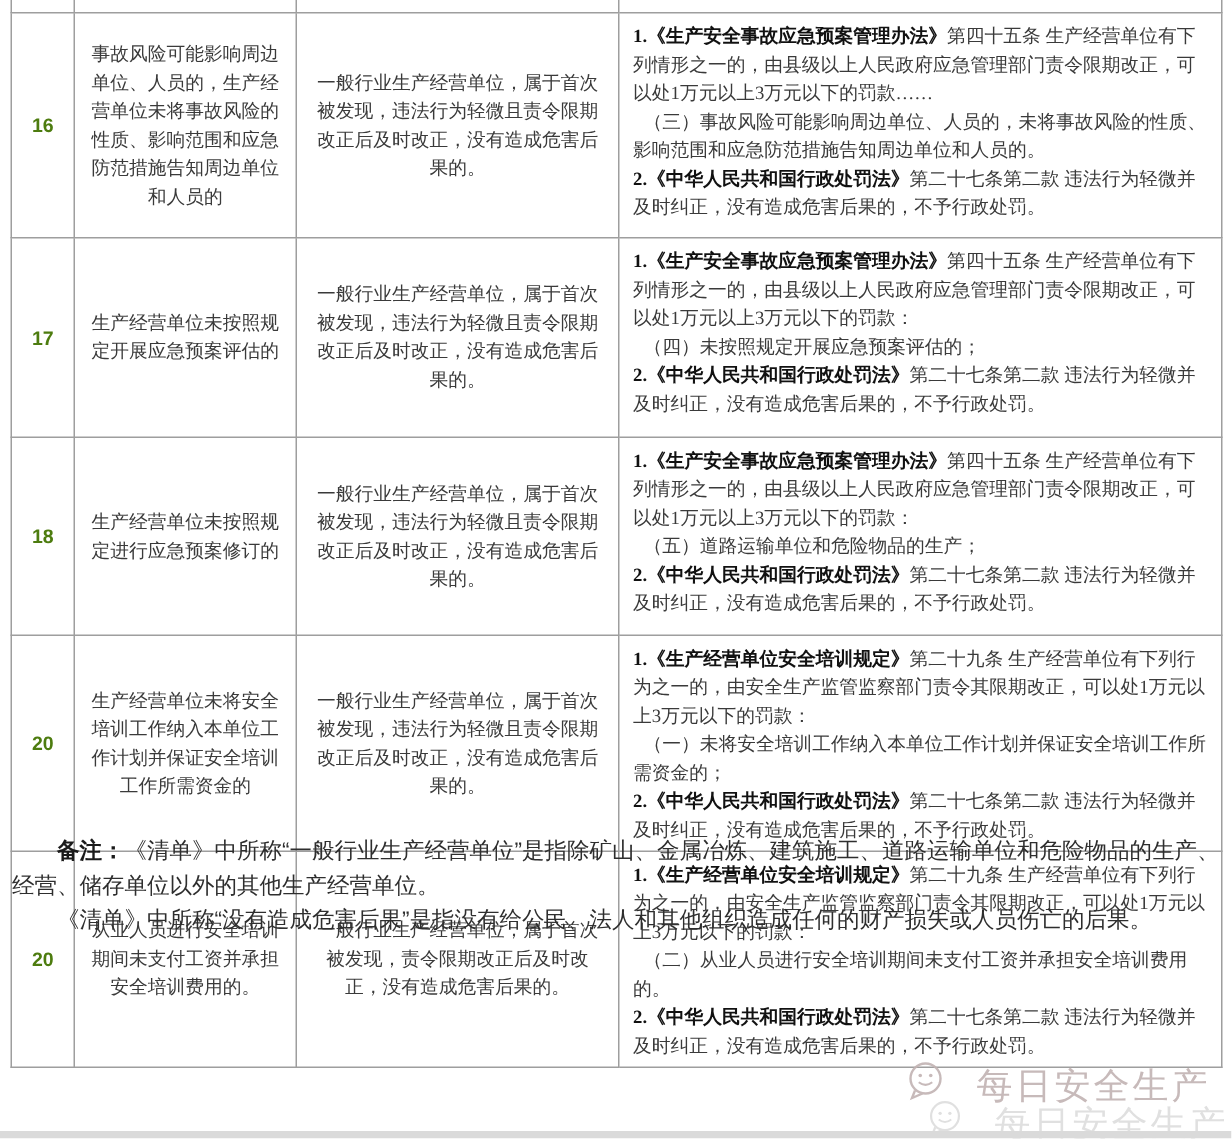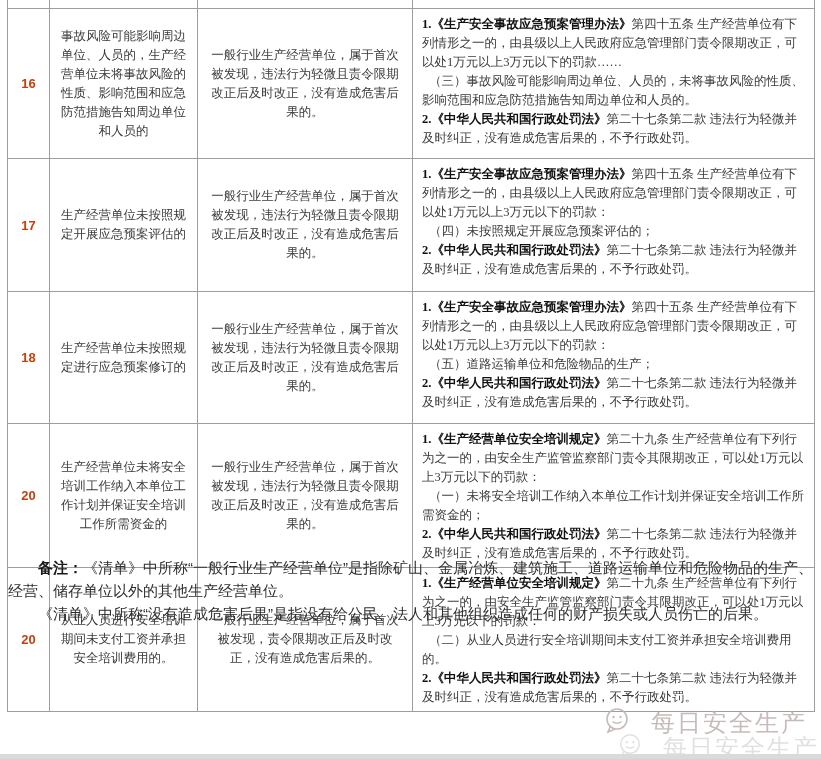--- a/index.html
+++ b/index.html
@@ -14,21 +14,21 @@
   }
   table.reg td{border:1px solid #9e9e9e;overflow:hidden;}
   table.reg tr.stub td{border-top:none;height:6px;}
   table.reg tr:nth-child(2) td{height:139px;}
   table.reg tr:nth-child(3) td{height:122px;}
   table.reg tr:nth-child(4) td{height:121px;}
   table.reg tr:nth-child(5) td{height:100px;}
   table.reg tr:nth-child(6) td{height:89px;}
   td.c-num{
     text-align:center;vertical-align:middle;
-    font-weight:bold;font-size:13px;color:#c2410c;
+    font-weight:bold;font-size:13px;color:#4d7c0f;
   }
   td.c-vio,td.c-cond{
     vertical-align:middle;padding:3px 10px;
     font-size:12.5px;line-height:19px;color:#3a3a3a;text-align:center;
   }
   td.c-basis{
     vertical-align:top;padding:6px 8px 4px 9px;
     font-size:12.5px;line-height:19px;color:#3a3a3a;text-align:left;
   }
   td.c-basis p{margin:0;font-family:Liberation Serif, serif;}

